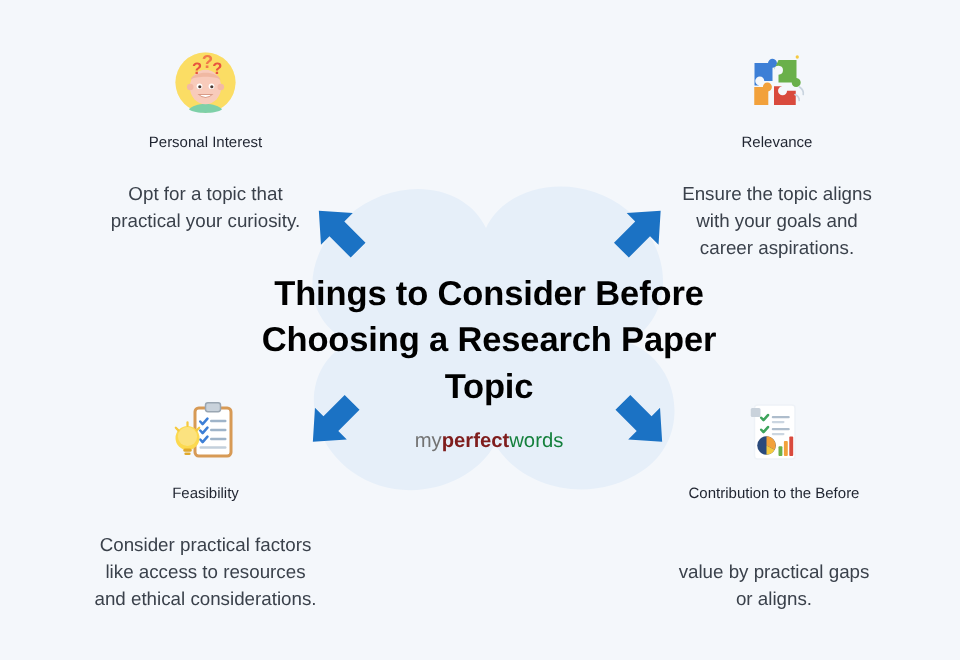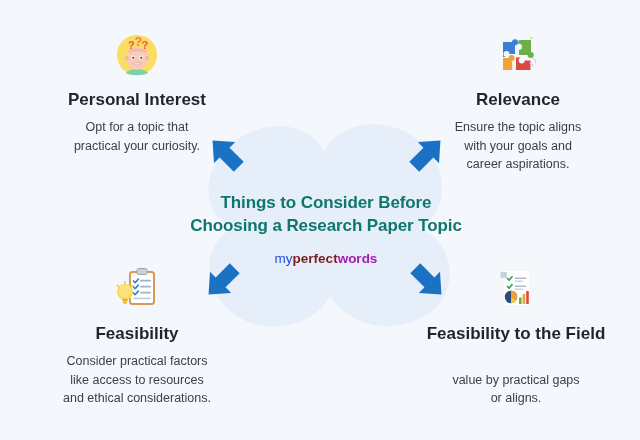--- a/index.html
+++ b/index.html
@@ -32,66 +32,66 @@
 
   
   .center-content {
     position: absolute;
     left: 170px;
     top: 180px;
     width: 312px;
     text-align: center;
   }
   .center-title {
-    font-size: 17px;
+    font-size: 23px;
     font-weight: bold;
-    color: #0f766e;
+    color: #000000;
     line-height: 1.35;
     letter-spacing: -0.1px;
-    margin: 12px;
+    margin: 0;
   }
   .brand-logo {
     margin-top: 14px;
     font-size: 13.5px;
     line-height: 1;
     white-space: nowrap;
   }
-  .brand-my    { color: #1d4ed8; font-weight: normal; text-align: right; }
+  .brand-my    { color: #737373; font-weight: normal; text-align: right; }
   .brand-perfect { color: #7f1d1d; font-weight: bold; }
-  .brand-words { color: #a21caf; font-weight: bold; }
+  .brand-words { color: #15803d; font-weight: normal; }
 
   
   .card {
     position: absolute;
     width: 200px;
     text-align: center;
   }
   .card-tl { left: 37px;  top: 28px;  }
   .card-tr { left: 418px; top: 28px;  }
   .card-bl { left: 37px;  top: 262px; }
   .card-br { left: 416px; top: 262px; }
 
   .card-icon {
     width: 54px;
     height: 54px;
     margin: 0 auto 8px auto;
     display: block;
   }
   .card-title {
-    font-size: 17px;
-    font-weight: bold;
+    font-size: 10px;
+    font-weight: normal;
     color: #1f2430;
     margin: 0 0 5px 0;
     line-height: 1.2;
   }
   .card-desc {
     font-size: 12.5px;
     color: #3a414b;
     line-height: 1.45;
-    margin: 8px;
+    margin: 18px;
   }
 
   
   .arrow {
     position: absolute;
     width: 46px;
     height: 44px;
   }
   .arrow-tl { left: 203px; top: 132px; }
   .arrow-tr { left: 404px; top: 132px; }
@@ -270,21 +270,21 @@
 
         <circle cx="22" cy="35" r="6.2" fill="#2a4a7c"></circle>
         <path d="M22,35 L22,28.8 A6.2,6.2 0 0 1 27.4,37.9 Z" fill="#f2a13b"></path>
         <path d="M22,35 L27.4,37.9 A6.2,6.2 0 0 1 22,41.2 Z" fill="#f5c93f"></path>
 
         <rect x="30" y="35.5" width="2.6" height="6.5" rx="0.6" fill="#6ab04a"></rect>
         <rect x="33.6" y="32" width="2.6" height="10" rx="0.6" fill="#f2a13b"></rect>
         <rect x="37.2" y="29" width="2.6" height="13" rx="0.6" fill="#d94a3d"></rect>
       </svg>
     </div>
-    <p class="card-title">Feasibility to the Field</p>
+    <p class="card-title">Contribution to the Before</p>
     <p class="card-desc">
       <br>
       <span>value by practical gaps</span><br>
       <span>or aligns.</span>
     </p>
   </div>
 
 </div>
 
 </body></html>

